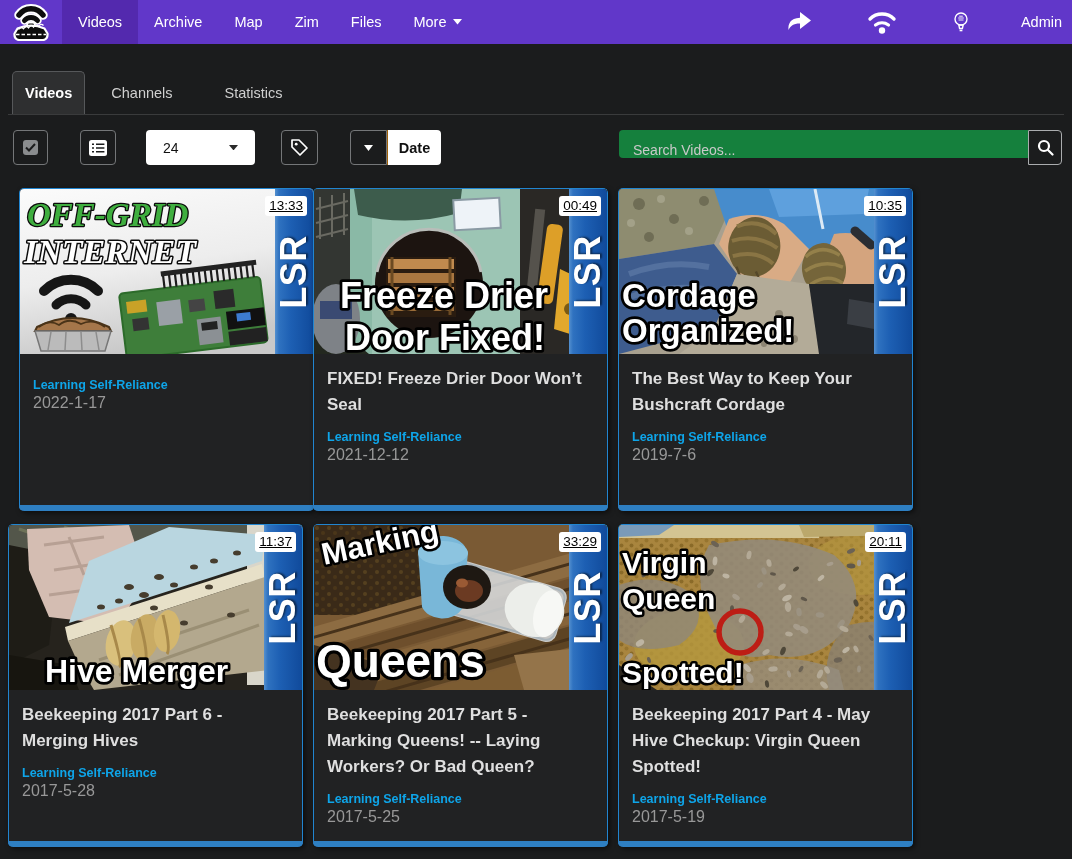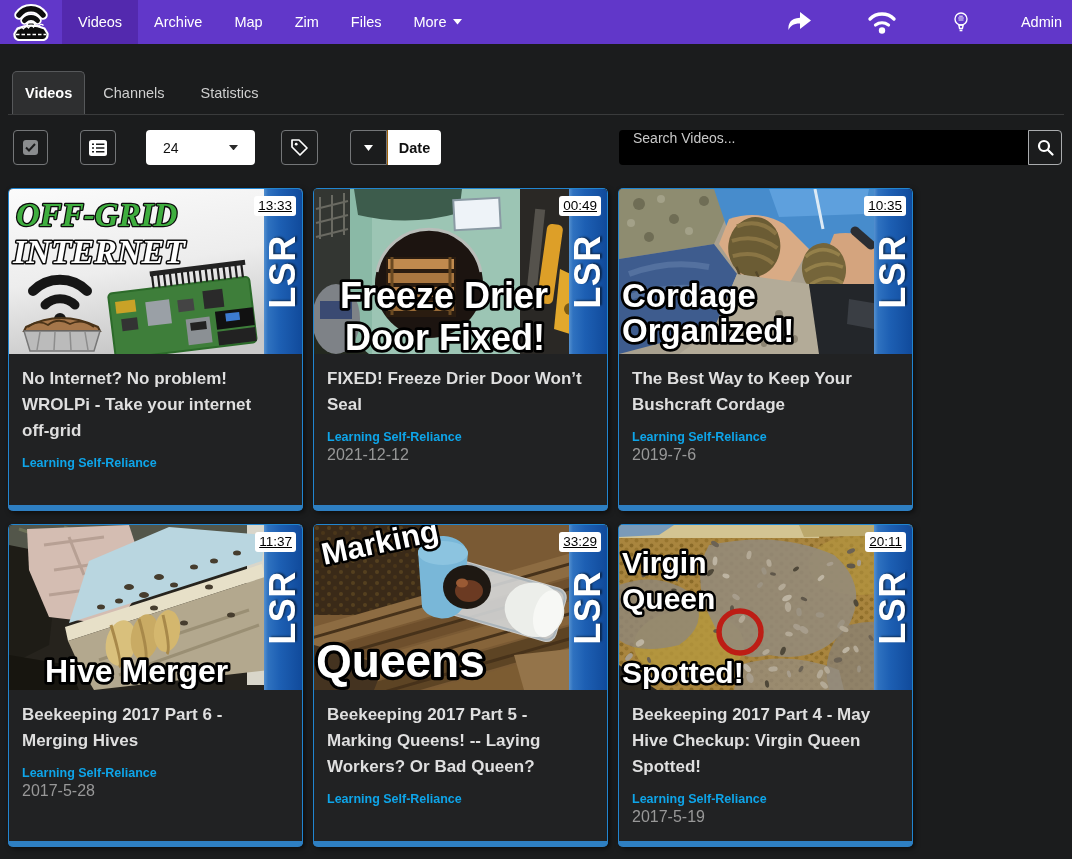--- a/index.html
+++ b/index.html
@@ -14,33 +14,33 @@
 #nav .item { display:flex; align-items:center; padding:0 16px; color:#fff; font-size:14.5px; }
 #nav .item.active { background:#5329ae; }
 #nav .caret { margin-left:6px; }
 #nav .right { margin-left:auto; display:flex; align-items:center;gap:28px; }
 #nav .right .icon { display:flex; align-items:center; justify-content:center; padding:0 13px; }
 #nav .right .admin { color:#fff; font-size:14.5px; padding:0 10px; margin-right:0px; }
 
 
 #tabs { position:absolute; left:8px; top:72px; width:1056px; height:43px;
   border-bottom:1px solid #3a3b3c; display:flex; align-items:flex-end; }
-#tabs .tab { height:43px; display:flex; align-items:center; padding:0 18px;
+#tabs .tab { height:43px; display:flex; align-items:center; padding:0 26px;
   color:#cfcfcf; font-size:14.5px; }
 #tabs .tab.active { background:#2e2f30; border:1px solid #56585a; border-bottom:none;
   border-radius:5px 5px 0 0; color:#fff; font-weight:bold; margin-left:4px; margin-right:0px; padding:0 12px; }
 
 
 #filters { position:absolute; left:0; top:130px; width:1072px; height:36px; }
 .fbtn { position:absolute; top:0; height:35px; border:1px solid #747678; border-radius:4px;
   background:transparent; display:flex; align-items:center; justify-content:center; }
 .wsel { position:absolute; top:0; height:35px; background:#fff; border-radius:4px;
   display:flex; align-items:center; color:#111; font-size:14px; }
-#search { position:absolute; left:619px; top:0; width:409px; height:35px; background:#000000;
-  border-radius:4px 0 0 4px; display:flex; align-items:flex-start; }
+#search { position:absolute; left:619px; top:0; width:409px; height:28px; background:#15803d;
+  border-radius:4px 0 0 4px; display:flex; align-items:flex-end; }
 #search .ph { color:#c9c9c9; font-size:14px; padding-left:14px; }
 #searchbtn { position:absolute; left:1028px; top:0; width:34px; height:35px;
   border:1px solid #aaacae; border-radius:0 4px 4px 0; display:flex; align-items:center; justify-content:center; }
 
 
 .card { position:absolute; width:295px; height:323px; background:#212223;
   border:1px solid #2185d0; border-bottom:none; border-radius:5px;
   box-shadow:2px 2px 5px rgba(0,0,0,0.55); }
 .card .bluebar { position:absolute; left:-1px; right:-1px; bottom:0px; height:6px;
   background:#2e7fc2; border-radius:0 0 5px 5px; }
@@ -163,21 +163,21 @@
         <span class="ph">Search Videos...</span>
       </div>
     <div id="searchbtn">
       <svg width="17" height="17" viewBox="0 0 17 17" fill="none" stroke="#fff" stroke-width="2.2">
           <circle cx="7" cy="7" r="5"></circle>
           <path d="M11 11 L15.5 15.5" stroke-linecap="round"></path>
         </svg>
     </div>
   </div>
 
-  <div class="card" style="left:8px; top:188px;">
+  <div class="card" style="left:19px; top:188px;">
     <div class="thumb">
       <svg width="293" height="165" viewBox="0 0 293 165">
         <defs>
             <linearGradient id="t1bg" x1="0" y1="0" x2="0.3" y2="1">
           <stop offset="0" stop-color="#fbfbfb"></stop>
               <stop offset="0.55" stop-color="#ededed"></stop>
               <stop offset="1" stop-color="#c9c9c9"></stop>
             </linearGradient>
           </defs>
         <rect width="293" height="165" fill="url(#t1bg)"></rect>
@@ -211,22 +211,22 @@
           <rect x="176" y="130" width="24" height="26" fill="#8b9094"></rect>
           <rect x="180" y="134" width="16" height="8" fill="#222"></rect>
         </g>
       </svg>
       <div class="banner">
           <span>LSR</span>
         </div>
       <div class="badge">13:33</div>
     </div>
     <div class="cbody">
-      <div class="title">No Internet? No problem!<br>WROLPi - Take your internet<br>off-grid</div>
       <div class="chan">Learning Self-Reliance</div>
+      <div class="cdate">2022-1-17</div>
     </div>
     <div class="bluebar"></div>
   </div>
 
   <div class="card" style="left:313px; top:188px;">
     <div class="thumb">
       <svg width="293" height="165" viewBox="0 0 293 165">
         <rect width="293" height="165" fill="#4e5a50"></rect>
         <rect x="0" y="0" width="40" height="165" fill="#333632"></rect>
         <path d="M2 20 L34 12 M2 34 L34 26 M2 48 L34 40 M6 8 L6 50 M18 6 L18 48 M30 4 L30 46" stroke="#6a6a62" stroke-width="2" fill="none"></path>
@@ -418,20 +418,21 @@
         <text x="2" y="152" font-size="46" font-weight="bold" fill="#fff" stroke="#000" stroke-width="6.5" paint-order="stroke" stroke-linejoin="round">Queens</text>
       </svg>
       <div class="banner">
           <span>LSR</span>
         </div>
       <div class="badge">33:29</div>
     </div>
     <div class="cbody">
       <div class="title">Beekeeping 2017 Part 5 -<br>Marking Queens! -- Laying<br>Workers? Or Bad Queen?</div>
       <div class="chan">Learning Self-Reliance</div>
+      <div class="cdate">2017-5-25</div>
     </div>
     <div class="bluebar"></div>
   </div>
 
   <div class="card" style="left:618px; top:524px;">
     <div class="thumb">
       <svg width="293" height="165" viewBox="0 0 293 165">
         <defs>
             <pattern id="hex6" width="10" height="9" patternUnits="userSpaceOnUse">
               <rect width="10" height="9" fill="#a9853e"></rect>

